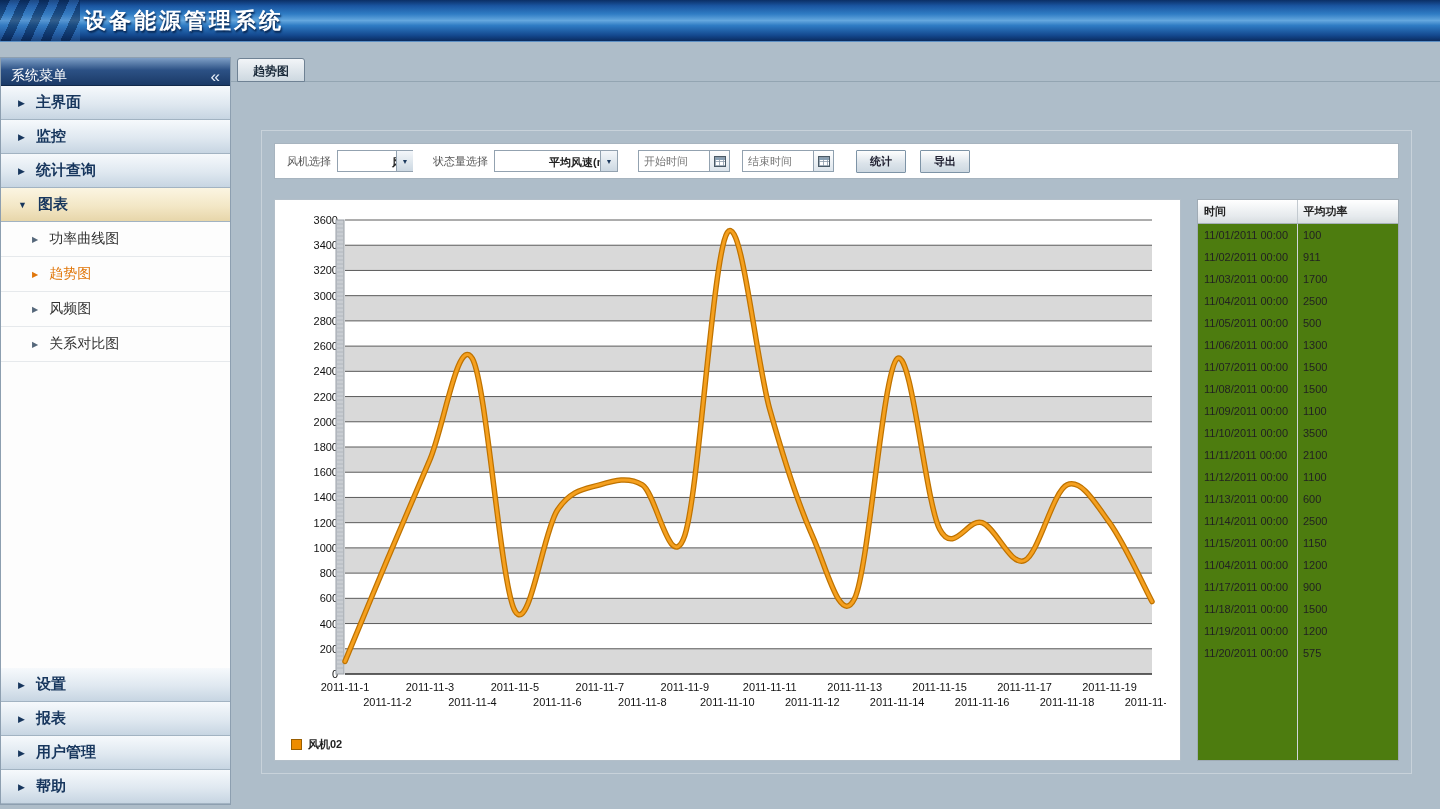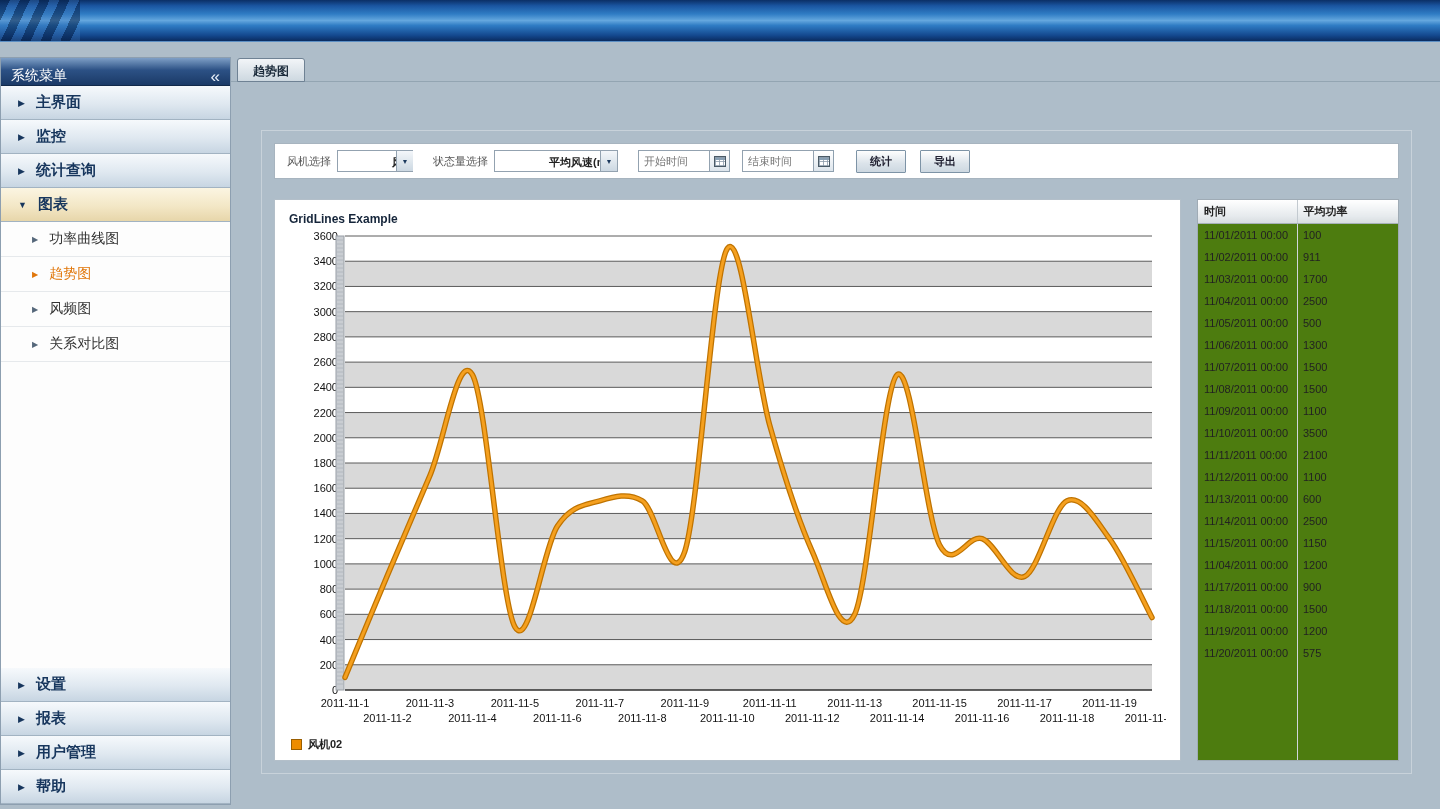--- a/index.html
+++ b/index.html
@@ -176,20 +176,21 @@
     white-space:nowrap; overflow:hidden;
   }
   .data-table col.c-time { width:99px; }
   svg { font-family:inherit; display:block; }
 </style>
 </head>
 <body>
 
 <div class="app-header">
   <div class="header-deco"></div>
+  <div class="app-title">设备能源管理系统</div>
 </div>
 
 <div class="layout">
 
   <div class="sidebar">
     <div class="sidebar-header">
       <span>系统菜单</span>
       <span class="collapse-btn">«</span>
     </div>
     <div style="display:flex;flex-direction:column;">
@@ -282,21 +283,20 @@
           <span class="cal-btn">
               <span class="cal-icon"></span>
             </span>
         </div>
         <button class="btn stat">统计</button>
         <button class="btn">导出</button>
       </div>
 
       <div class="content-row">
         <div class="chart-panel">
-          <div class="chart-title">GridLines Example</div>
           <div class="chart-box">
               <svg width="877" height="506">
                 <rect x="56" y="8" width="807" height="454" fill="#ffffff"></rect>
                 <rect x="56" y="436.77777777777777" width="807" height="25.22222222222222" fill="#D9D9D9"></rect>
                 <rect x="56" y="386.33333333333337" width="807" height="25.22222222222222" fill="#D9D9D9"></rect>
                 <rect x="56" y="335.88888888888886" width="807" height="25.22222222222222" fill="#D9D9D9"></rect>
                 <rect x="56" y="285.44444444444446" width="807" height="25.22222222222222" fill="#D9D9D9"></rect>
                 <rect x="56" y="235" width="807" height="25.22222222222222" fill="#D9D9D9"></rect>
                 <rect x="56" y="184.55555555555554" width="807" height="25.22222222222222" fill="#D9D9D9"></rect>
                 <rect x="56" y="134.11111111111111" width="807" height="25.22222222222222" fill="#D9D9D9"></rect>

